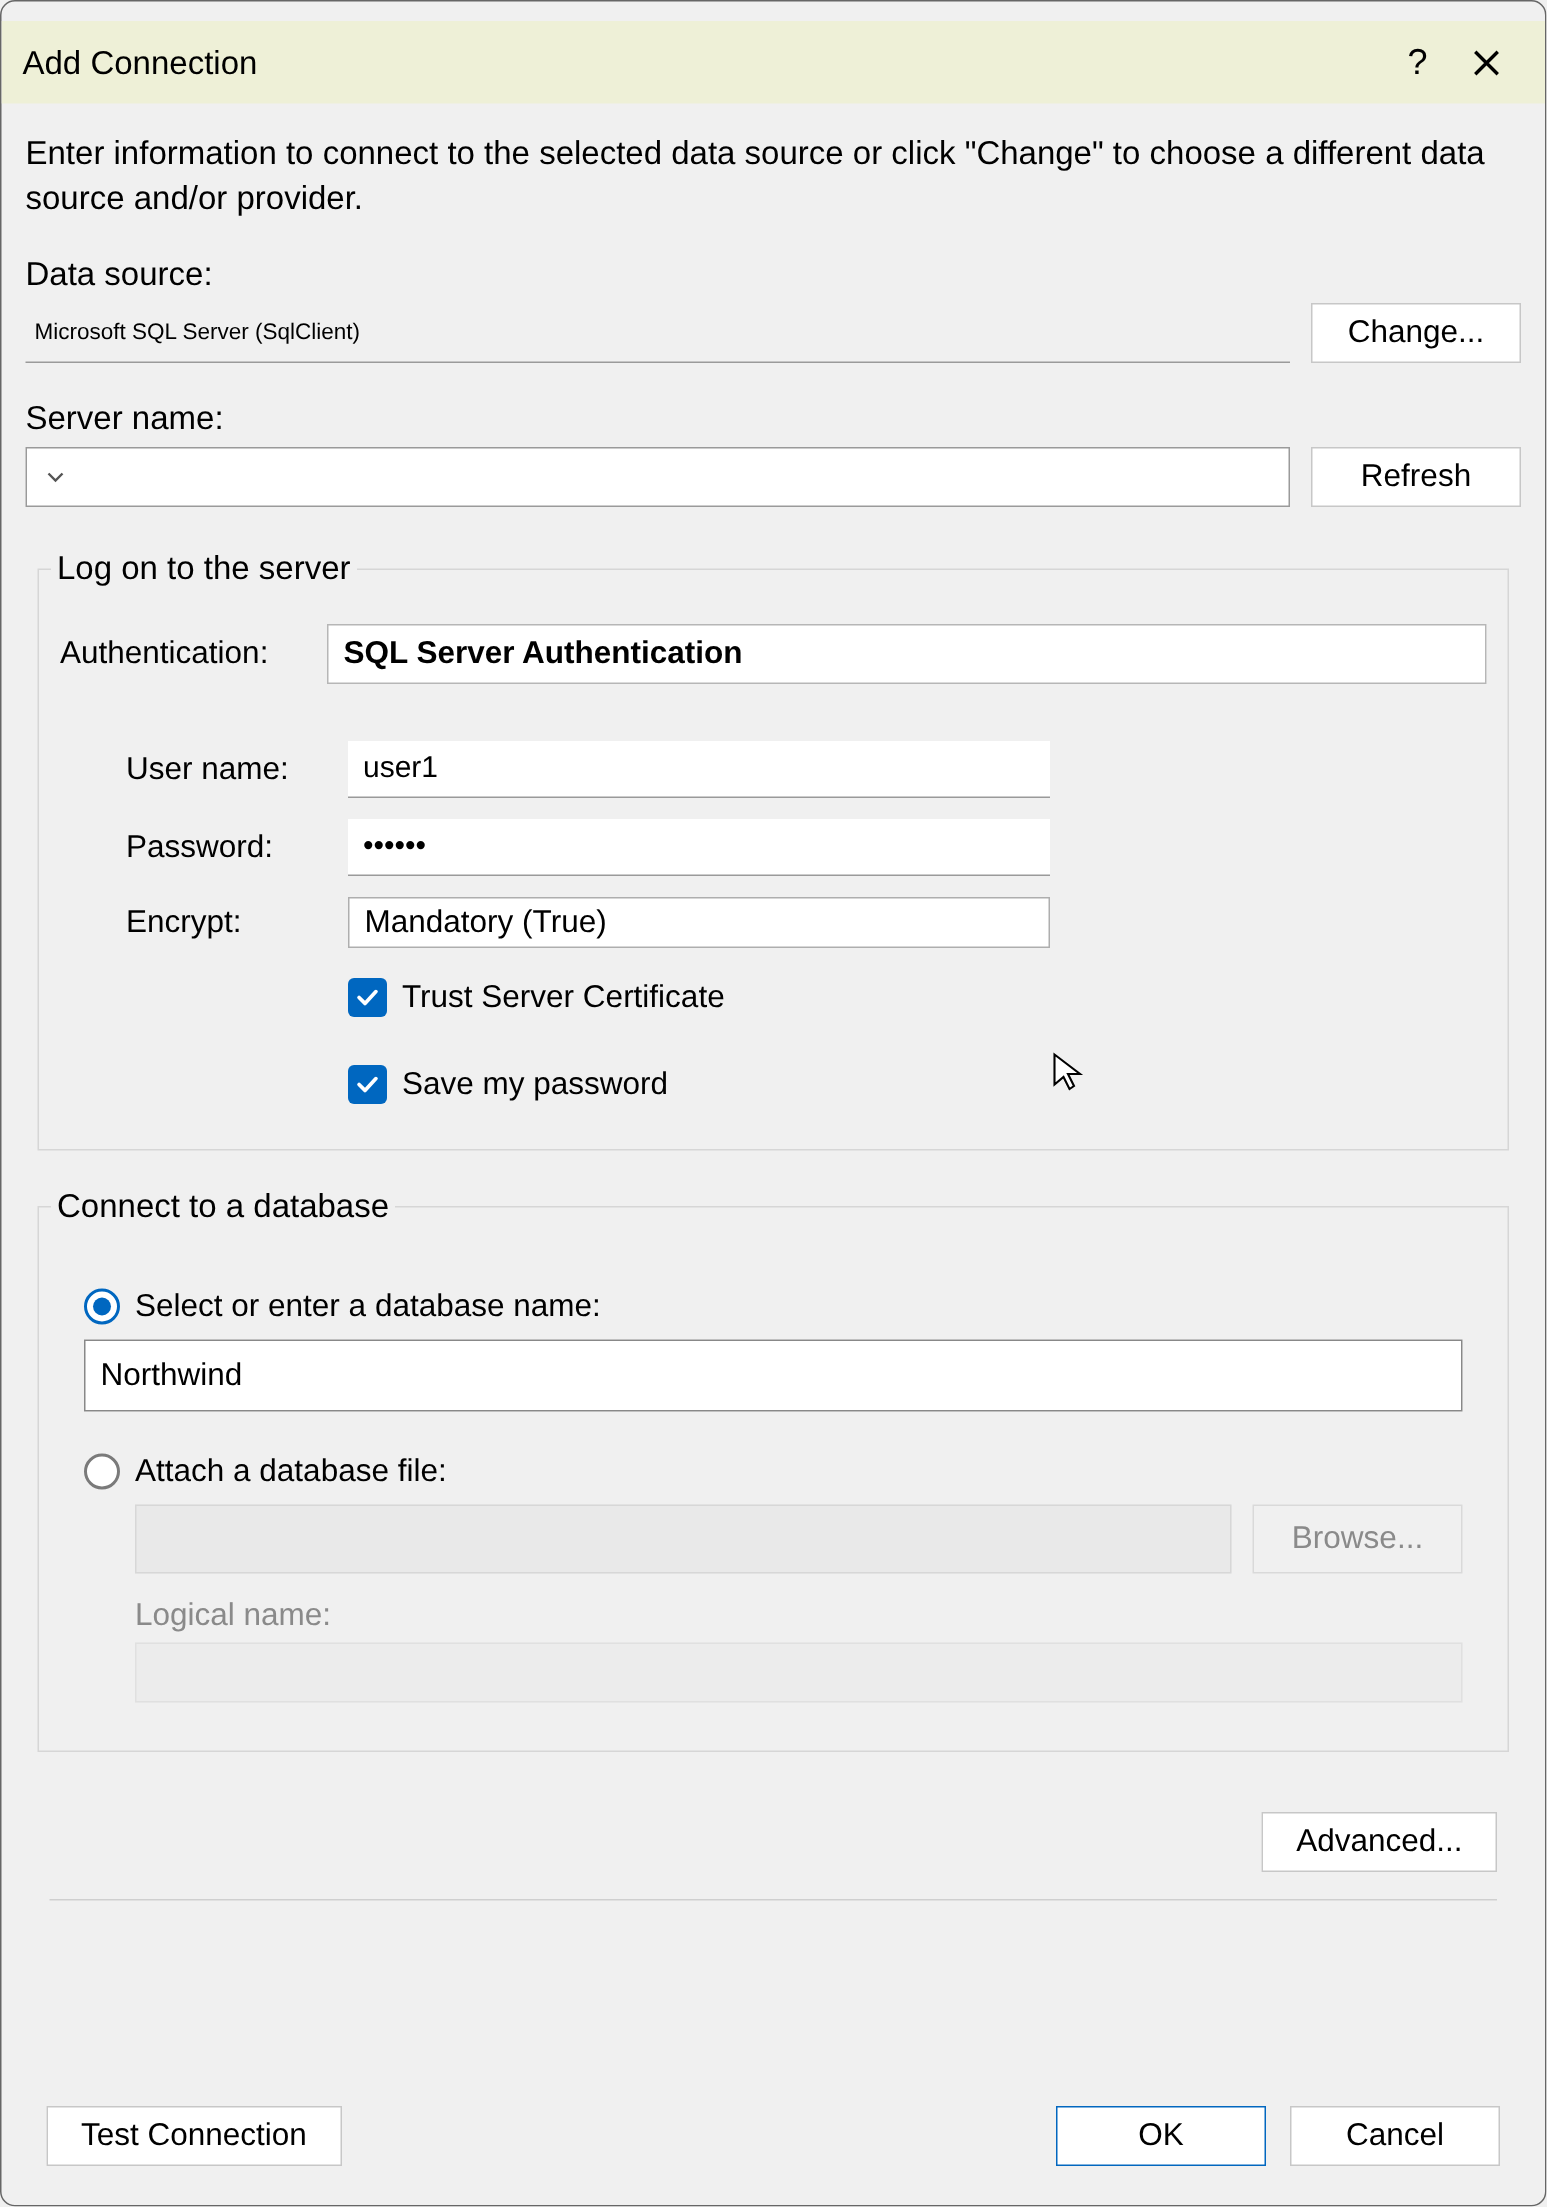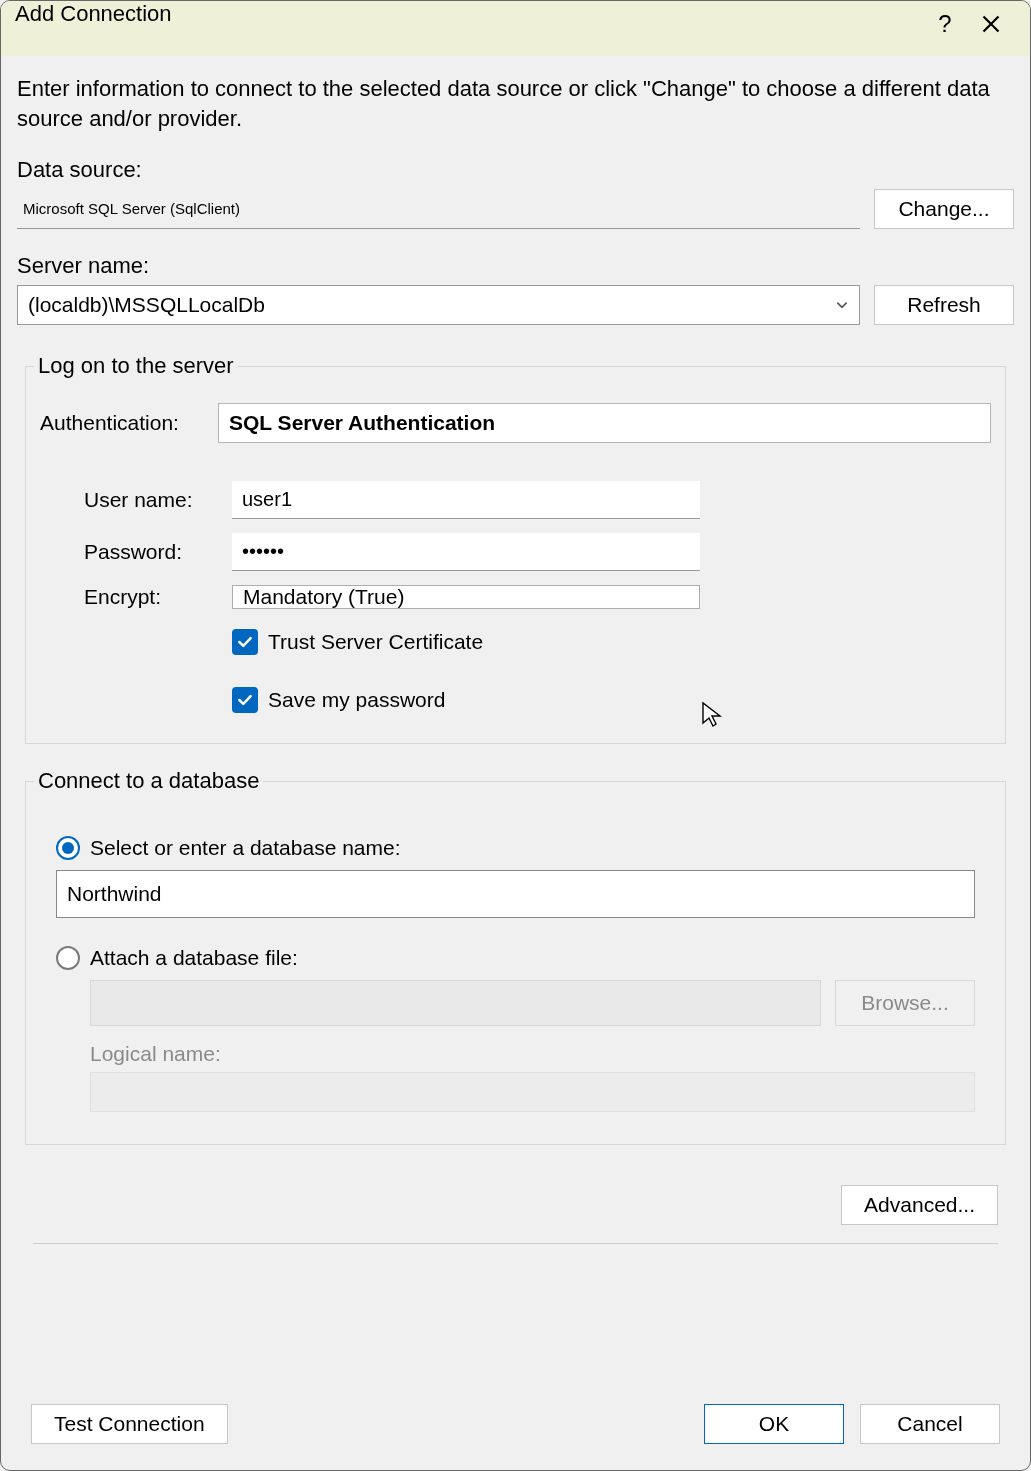--- a/index.html
+++ b/index.html
@@ -16,22 +16,23 @@
     background: #f0f0f0;
     border: 1px solid #666;
     border-radius: 10px;
     position: relative;
     overflow: hidden;
   }
   .titlebar {
     height: 55px;
     background: #eef0d7;
     display: flex;
-    align-items: flex-start;
+    align-items: center;
     padding: 0 16px 0 14px;
+    margin-top: 13px;
   }
   .titlebar .title {
     flex: 1;
     font-size: 22px;
     color: #000;
   }
   .titlebar .help-icon,
   .titlebar .close-icon {
     width: 46px;
     height: 46px;
@@ -141,21 +142,21 @@
   .text-input {
     height: 38px;
     border: none;
     border-bottom: 1px solid #9a9a9a;
     background: #fff;
     font-size: 20px;
     padding: 2px 10px;
     font-family: inherit;
   }
   .enc-combo {
-    height: 24px;
+    height: 34px;
     border: 1px solid #aeaeae;
     background: #fff;
     display: flex;
     align-items: center;
     padding: 0 10px;
     font-size: 21px;
     cursor: pointer;
   }
   .enc-combo .txt { flex: 1; }
   .check-row {
@@ -287,21 +288,20 @@
       <div class="row">
         <input class="ds-input" readonly="" value="Microsoft SQL Server (SqlClient)" style="">
         <button class="btn">Change...</button>
       </div>
     </div>
 
     <div class="section" style="margin-top:24px;">
       <div class="label-row">Server name:</div>
       <div class="row">
         <div class="combo">
-          <span class="txt">(localdb)\MSSQLLocalDb</span>
           <span class="chev">
             <svg viewBox="0 0 12 12">
                 <path d="M2 4 L6 8 L10 4" stroke="#555" stroke-width="1.4" fill="none"></path>
               </svg>
           </span>
         </div>
         <button class="btn">Refresh</button>
       </div>
     </div>
 

